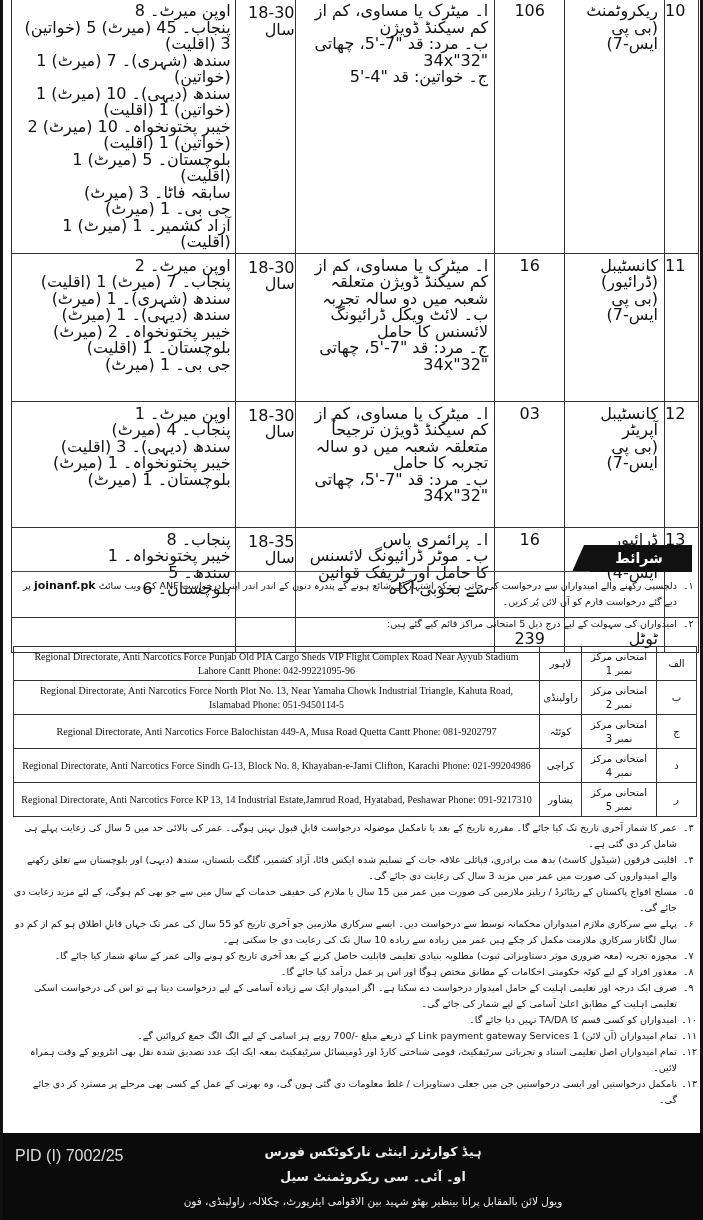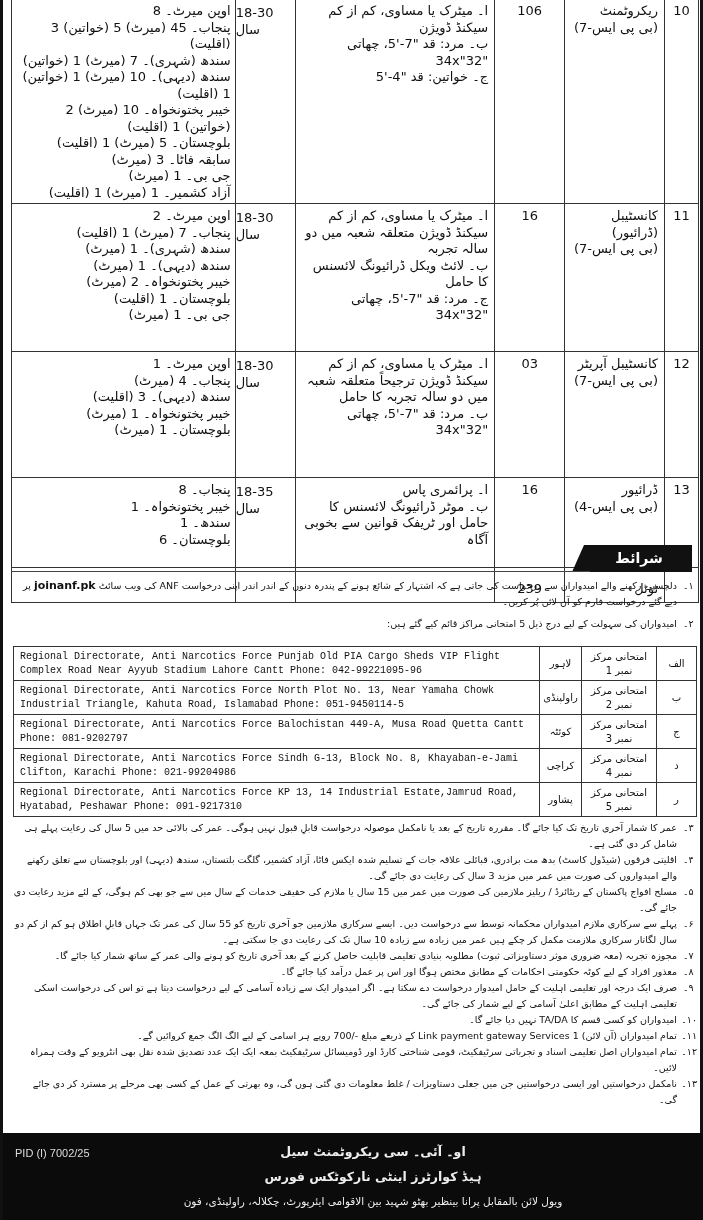--- a/index.html
+++ b/index.html
@@ -2,50 +2,50 @@
 <html><head>
 <meta charset="utf-8">
 <style>
   * { box-sizing: border-box; margin: 0; padding: 0; }
   html, body { width: 703px; height: 1220px; background: #fff; overflow: hidden; }
   body { font-family: "DejaVu Sans", sans-serif; color: #111; position: relative; }
   .page { position: absolute; left: 0; top: 0; width: 703px; height: 1220px; border-left: 3px solid #111; border-right: 3px solid #111; background:#fff; }
 
   
   table.jobs { position: absolute; left: 8px; top: -2px; width: 688px; border-collapse: collapse; direction: rtl; }
-  table.jobs td { border: 1.5px solid #333; vertical-align: top; font-size: 13px; line-height: 16.5px; }
-  td.c-sno { width: 34px; text-align: center; padding-top: 4px; font-size: 12px; }
+  table.jobs td { border: 1.5px solid #333; vertical-align: top; font-size: 16px; line-height: 16.5px; }
+  td.c-sno { width: 34px; text-align: left; padding-top: 4px; font-size: 12px; }
   td.c-post { width: 100px; padding: 4px 6px; font-size: 11px; line-height: 20px; }
   td.c-count { width: 70px; text-align: center; padding-top: 4px; font-size: 12px; }
   td.c-qual { width: 200px; padding: 4px 6px; font-size: 10px; line-height: 19px; }
-  td.c-age { width: 60px; text-align: left; padding-top: 6px; font-size: 11px; }
+  td.c-age { width: 60px; text-align: right; padding-top: 6px; font-size: 11px; }
   td.c-quota { width: 224px; padding: 4px 4px 2px 6px; font-size: 10px; line-height: 15.7px; }
   tr.total-row td { height: 35px; font-weight: normal; padding-top: 13px; }
 
   
   .terms-header { position: absolute; right: 8px; top: 545px; width: 120px; height: 27px; background: #111; color: #fff; font-size: 14px; font-weight: bold; text-align: center; line-height: 27px; clip-path: polygon(10% 0, 100% 0, 100% 100%, 0 100%); direction: rtl; padding-left: 14px; }
   .terms-rule { position: absolute; left: 8px; right: 110px; top: 571px; border-top: 1px solid #444; }
 
   .terms { position: absolute; left: 10px; width: 684px; direction: rtl; font-size: 9.5px; line-height: 16px; }
   .term { display: flex; gap: 6px; margin-bottom: 0; }
   .term-num { width: 14px; flex: none; text-align: left; }
   .term-text { flex: 1; }
   .term-text b { font-weight: bold; font-size: 11px; }
 
   
   table.centres { position: absolute; left: 10px; top: 646px; width: 684px; border-collapse: collapse; direction: rtl; }
   table.centres td { border: 1px solid #333; font-size: 10px; line-height: 14px; vertical-align: middle; height: 34px; }
   td.e-letter { width: 40px; text-align: center; }
   td.e-centre { width: 75px; text-align: center; }
   td.e-city { width: 42px; text-align: center; }
-  td.e-addr { direction: ltr; text-align: left; padding: 2px 6px; font-family: Liberation Mono, monospace; font-size: 11px; line-height: 15px; }
+  td.e-addr { direction: ltr; text-align: center; padding: 2px 6px; font-family: Liberation Serif, serif; font-size: 11px; line-height: 15px; }
 
   
   .footer { position: absolute; left: 0; top: 1133px; width: 703px; height: 87px; background: #0b0b0b; color: #eee; }
-  .pid { position: absolute; left: 12px; top: 14px; font-family: "Liberation Sans", sans-serif; font-size: 11px; color: #ddd; }
+  .pid { position: absolute; left: 12px; top: 14px; font-family: "Liberation Sans", sans-serif; font-size: 16px; color: #ddd; }
   .footer-lines { position: absolute; left: 180px; width: 380px; top: 6px; text-align: center; direction: rtl; }
   .footer-lines div { font-size: 12.5px; line-height: 25px; font-weight: bold; }
   .footer-lines div.addr { font-size: 10.5px; font-weight: normal; }
 </style>
 </head>
 <body>
 
 <div class="page">
 
   <table class="jobs">
@@ -126,21 +126,21 @@
           </td>
           <td class="c-count">16</td>
           <td class="c-qual">
             <div>ا۔ پرائمری پاس</div>
             <div>ب۔ موٹر ڈرائیونگ لائسنس کا حامل اور ٹریفک قوانین سے بخوبی آگاہ</div>
           </td>
           <td class="c-age">18-35 سال</td>
           <td class="c-quota">
             <div>پنجاب۔ 8</div>
             <div>خیبر پختونخواہ۔ 1</div>
-            <div>سندھ۔ 1</div>
+            <div>سندھ۔ 5</div>
             <div>بلوچستان۔ 6</div>
           </td>
         </tr>
         <tr class="total-row">
           <td class="c-sno"></td>
           <td class="c-post">ٹوٹل</td>
           <td class="c-count">239</td>
           <td class="c-qual"></td>
           <td class="c-age"></td>
           <td class="c-quota"></td>
@@ -242,18 +242,18 @@
       </div>
       <div class="term">
         <span class="term-num">۱۳۔</span>
         <span class="term-text">نامکمل درخواستیں اور ایسی درخواستیں جن میں جعلی دستاویزات / غلط معلومات دی گئی ہوں گی، وہ بھرتی کے عمل کے کسی بھی مرحلے پر مسترد کر دی جائے گی۔</span>
       </div>
     </div>
 
   <div class="footer">
     <div class="pid">PID (I) 7002/25</div>
     <div class="footer-lines">
+      <div>ہیڈ کوارٹرز اینٹی نارکوٹکس فورس</div>
       <div>او۔ آئی۔ سی ریکروٹمنٹ سیل</div>
-      <div>ہیڈ کوارٹرز اینٹی نارکوٹکس فورس</div>
       <div class="addr">ویول لائن بالمقابل پرانا بینظیر بھٹو شہید بین الاقوامی ایئرپورٹ، چکلالہ، راولپنڈی، فون نمبر 051-9270173</div>
     </div>
   </div>
 </div>
 
 </body></html>

